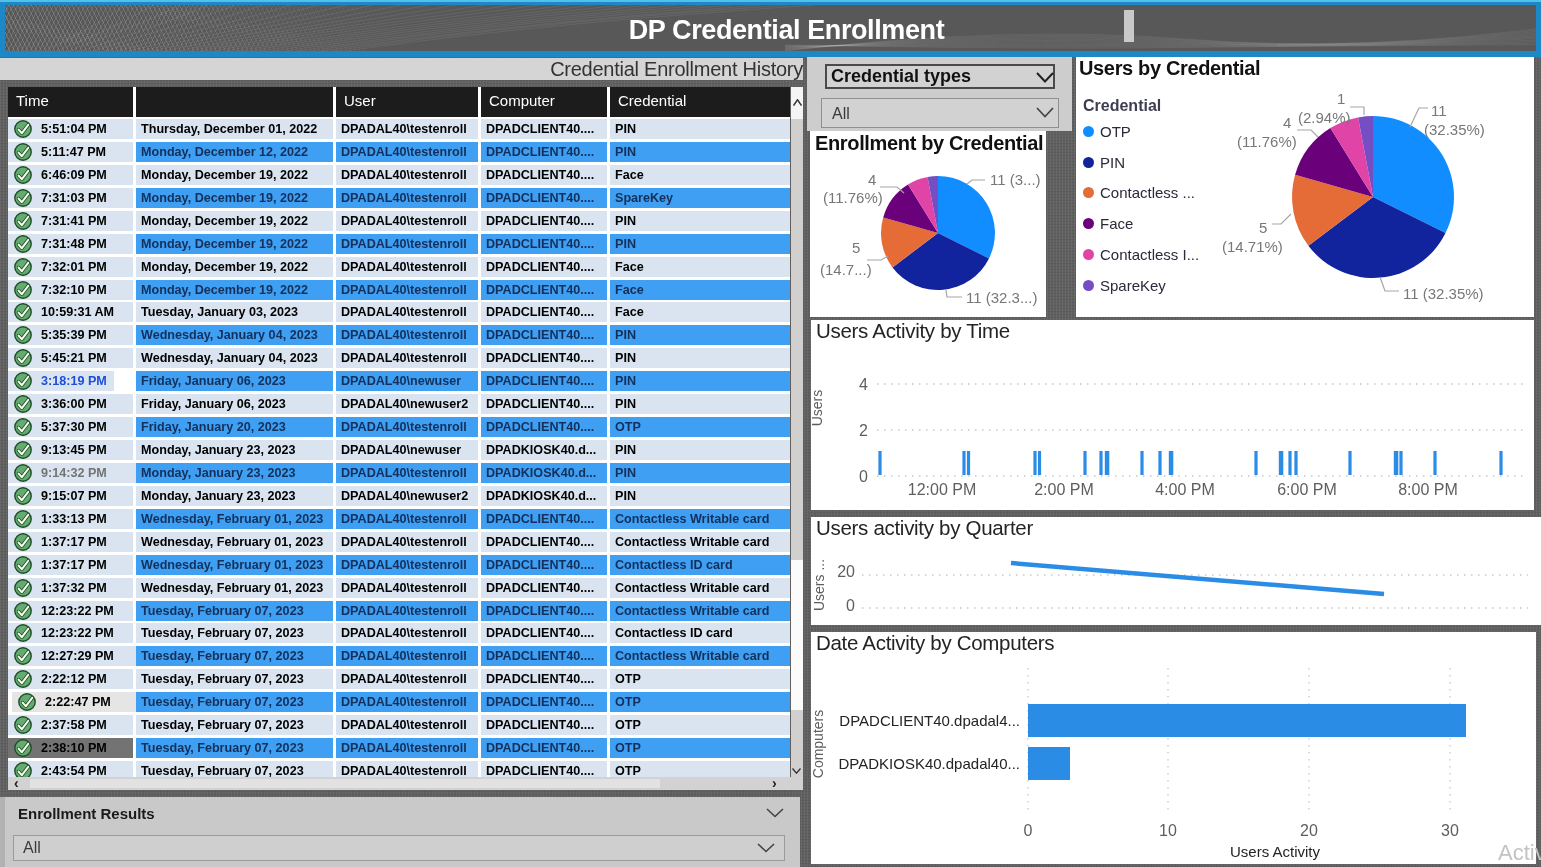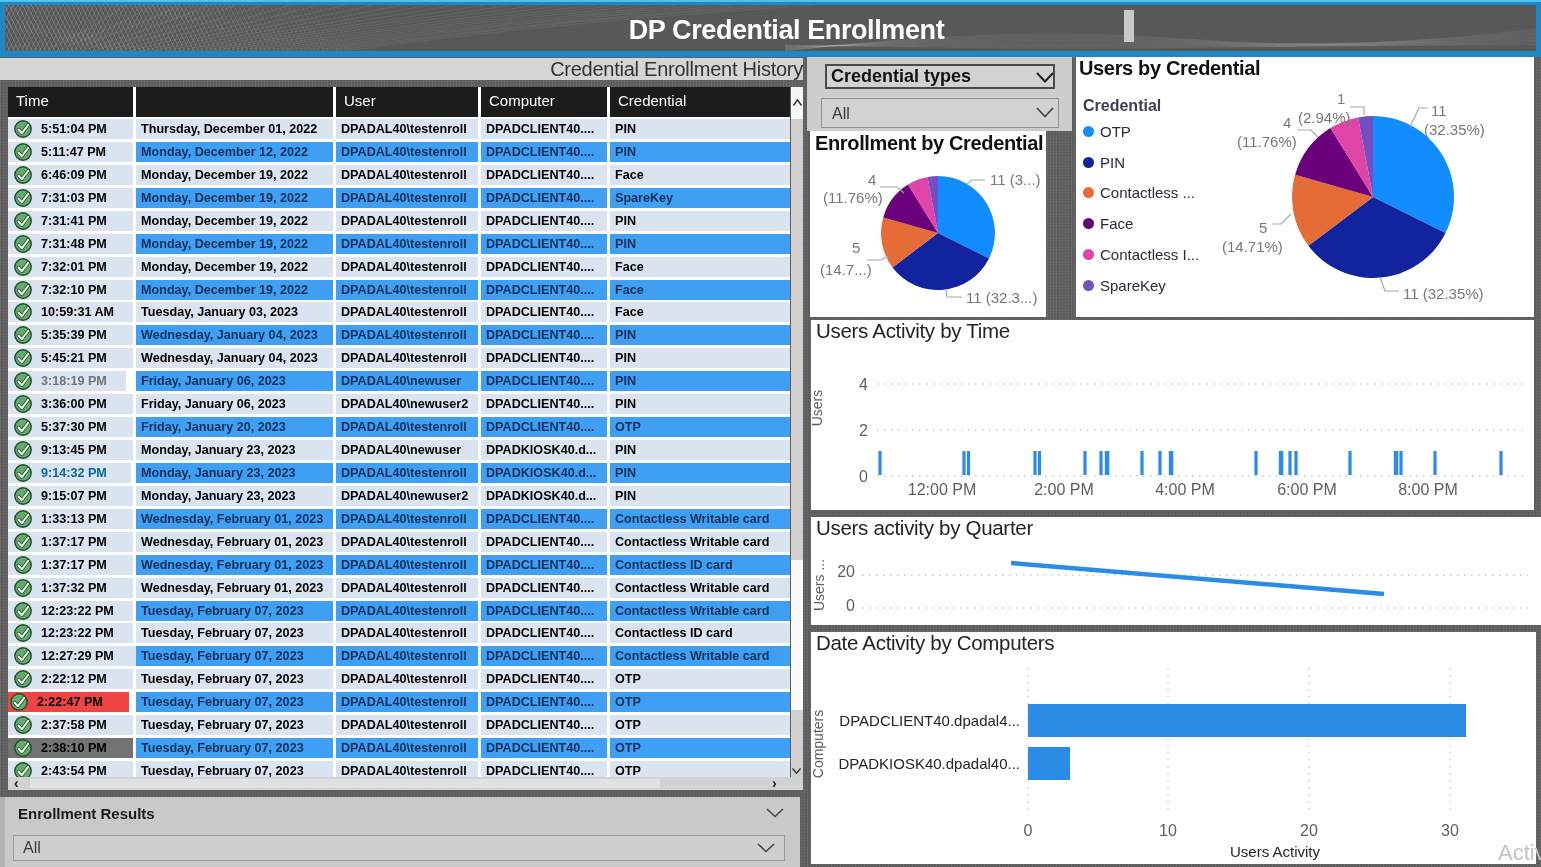--- a/index.html
+++ b/index.html
@@ -243,21 +243,21 @@
             <circle cx="9" cy="9" r="8.2" fill="#63AB6E" stroke="#1F4E28" stroke-width="1.4"></circle>
             <path d="M4.6 9.6 L7.9 13.2 L14.2 4.9" stroke="#1F4E28" stroke-width="3.6" fill="none" stroke-linecap="round" stroke-linejoin="round"></path>
             <path d="M4.6 9.6 L7.9 13.2 L14.2 4.9" stroke="#F8FFF0" stroke-width="2" fill="none" stroke-linecap="round" stroke-linejoin="round"></path>
           </svg></span><span class="tt">5:45:21 PM</span></div>
 <div class="cell" style="left:136px;width:197px;background:#D9E4F0;color:#000000;padding-left:5px">Wednesday, January 04, 2023</div>
 <div class="cell" style="left:336px;width:142px;background:#D9E4F0;color:#000000;padding-left:5px">DPADAL40\testenroll</div>
 <div class="cell" style="left:481px;width:126px;background:#D9E4F0;color:#000000;padding-left:5px">DPADCLIENT40....</div>
 <div class="cell" style="left:610px;width:180px;background:#D9E4F0;color:#000000;padding-left:5px">PIN</div>
     </div>
 <div class="row" style="top:254px">
-      <div class="cell" style="left:8px;width:118px;background:#D9E4F0;color:#737373"><span class="ck"><svg width="18" height="18" viewBox="0 0 18 18">
+      <div class="cell" style="left:8px;width:106px;background:#D9E4F0;color:#1d4ed8"><span class="ck"><svg width="18" height="18" viewBox="0 0 18 18">
             <circle cx="9" cy="9" r="8.2" fill="#63AB6E" stroke="#1F4E28" stroke-width="1.4"></circle>
             <path d="M4.6 9.6 L7.9 13.2 L14.2 4.9" stroke="#1F4E28" stroke-width="3.6" fill="none" stroke-linecap="round" stroke-linejoin="round"></path>
             <path d="M4.6 9.6 L7.9 13.2 L14.2 4.9" stroke="#F8FFF0" stroke-width="2" fill="none" stroke-linecap="round" stroke-linejoin="round"></path>
           </svg></span><span class="tt">3:18:19 PM</span></div>
 <div class="cell" style="left:136px;width:197px;background:#3E9FF3;color:#14305A;padding-left:5px">Friday, January 06, 2023</div>
 <div class="cell" style="left:336px;width:142px;background:#3E9FF3;color:#14305A;padding-left:5px">DPADAL40\newuser</div>
 <div class="cell" style="left:481px;width:126px;background:#3E9FF3;color:#14305A;padding-left:5px">DPADCLIENT40....</div>
 <div class="cell" style="left:610px;width:180px;background:#3E9FF3;color:#14305A;padding-left:5px">PIN</div>
     </div>
 <div class="row" style="top:277px">
@@ -287,21 +287,21 @@
             <circle cx="9" cy="9" r="8.2" fill="#63AB6E" stroke="#1F4E28" stroke-width="1.4"></circle>
             <path d="M4.6 9.6 L7.9 13.2 L14.2 4.9" stroke="#1F4E28" stroke-width="3.6" fill="none" stroke-linecap="round" stroke-linejoin="round"></path>
             <path d="M4.6 9.6 L7.9 13.2 L14.2 4.9" stroke="#F8FFF0" stroke-width="2" fill="none" stroke-linecap="round" stroke-linejoin="round"></path>
           </svg></span><span class="tt">9:13:45 PM</span></div>
 <div class="cell" style="left:136px;width:197px;background:#D9E4F0;color:#000000;padding-left:5px">Monday, January 23, 2023</div>
 <div class="cell" style="left:336px;width:142px;background:#D9E4F0;color:#000000;padding-left:5px">DPADAL40\newuser</div>
 <div class="cell" style="left:481px;width:126px;background:#D9E4F0;color:#000000;padding-left:5px">DPADKIOSK40.d...</div>
 <div class="cell" style="left:610px;width:180px;background:#D9E4F0;color:#000000;padding-left:5px">PIN</div>
     </div>
 <div class="row" style="top:346px">
-      <div class="cell" style="left:8px;width:123px;background:#D9E4F0;color:#0369a1"><span class="ck"><svg width="18" height="18" viewBox="0 0 18 18">
+      <div class="cell" style="left:8px;width:141px;background:#D9E4F0;color:#737373"><span class="ck"><svg width="18" height="18" viewBox="0 0 18 18">
             <circle cx="9" cy="9" r="8.2" fill="#63AB6E" stroke="#1F4E28" stroke-width="1.4"></circle>
             <path d="M4.6 9.6 L7.9 13.2 L14.2 4.9" stroke="#1F4E28" stroke-width="3.6" fill="none" stroke-linecap="round" stroke-linejoin="round"></path>
             <path d="M4.6 9.6 L7.9 13.2 L14.2 4.9" stroke="#F8FFF0" stroke-width="2" fill="none" stroke-linecap="round" stroke-linejoin="round"></path>
           </svg></span><span class="tt">9:14:32 PM</span></div>
 <div class="cell" style="left:136px;width:197px;background:#3E9FF3;color:#14305A;padding-left:5px">Monday, January 23, 2023</div>
 <div class="cell" style="left:336px;width:142px;background:#3E9FF3;color:#14305A;padding-left:5px">DPADAL40\testenroll</div>
 <div class="cell" style="left:481px;width:126px;background:#3E9FF3;color:#14305A;padding-left:5px">DPADKIOSK40.d...</div>
 <div class="cell" style="left:610px;width:180px;background:#3E9FF3;color:#14305A;padding-left:5px">PIN</div>
     </div>
 <div class="row" style="top:369px">
@@ -397,21 +397,21 @@
             <circle cx="9" cy="9" r="8.2" fill="#63AB6E" stroke="#1F4E28" stroke-width="1.4"></circle>
             <path d="M4.6 9.6 L7.9 13.2 L14.2 4.9" stroke="#1F4E28" stroke-width="3.6" fill="none" stroke-linecap="round" stroke-linejoin="round"></path>
             <path d="M4.6 9.6 L7.9 13.2 L14.2 4.9" stroke="#F8FFF0" stroke-width="2" fill="none" stroke-linecap="round" stroke-linejoin="round"></path>
           </svg></span><span class="tt">2:22:12 PM</span></div>
 <div class="cell" style="left:136px;width:197px;background:#D9E4F0;color:#000000;padding-left:5px">Tuesday, February 07, 2023</div>
 <div class="cell" style="left:336px;width:142px;background:#D9E4F0;color:#000000;padding-left:5px">DPADAL40\testenroll</div>
 <div class="cell" style="left:481px;width:126px;background:#D9E4F0;color:#000000;padding-left:5px">DPADCLIENT40....</div>
 <div class="cell" style="left:610px;width:180px;background:#D9E4F0;color:#000000;padding-left:5px">OTP</div>
     </div>
 <div class="row" style="top:575px">
-      <div class="cell" style="left:4px;width:125px;background:#ef4444;color:#000"><span class="ck"><svg width="18" height="18" viewBox="0 0 18 18">
+      <div class="cell" style="left:12px;width:125px;background:#e5e5e5;color:#000"><span class="ck"><svg width="18" height="18" viewBox="0 0 18 18">
             <circle cx="9" cy="9" r="8.2" fill="#63AB6E" stroke="#1F4E28" stroke-width="1.4"></circle>
             <path d="M4.6 9.6 L7.9 13.2 L14.2 4.9" stroke="#1F4E28" stroke-width="3.6" fill="none" stroke-linecap="round" stroke-linejoin="round"></path>
             <path d="M4.6 9.6 L7.9 13.2 L14.2 4.9" stroke="#F8FFF0" stroke-width="2" fill="none" stroke-linecap="round" stroke-linejoin="round"></path>
           </svg></span><span class="tt">2:22:47 PM</span></div>
 <div class="cell" style="left:136px;width:197px;background:#3E9FF3;color:#14305A;padding-left:5px">Tuesday, February 07, 2023</div>
 <div class="cell" style="left:336px;width:142px;background:#3E9FF3;color:#14305A;padding-left:5px">DPADAL40\testenroll</div>
 <div class="cell" style="left:481px;width:126px;background:#3E9FF3;color:#14305A;padding-left:5px">DPADCLIENT40....</div>
 <div class="cell" style="left:610px;width:180px;background:#3E9FF3;color:#14305A;padding-left:5px">OTP</div>
     </div>
 <div class="row" style="top:598px">

